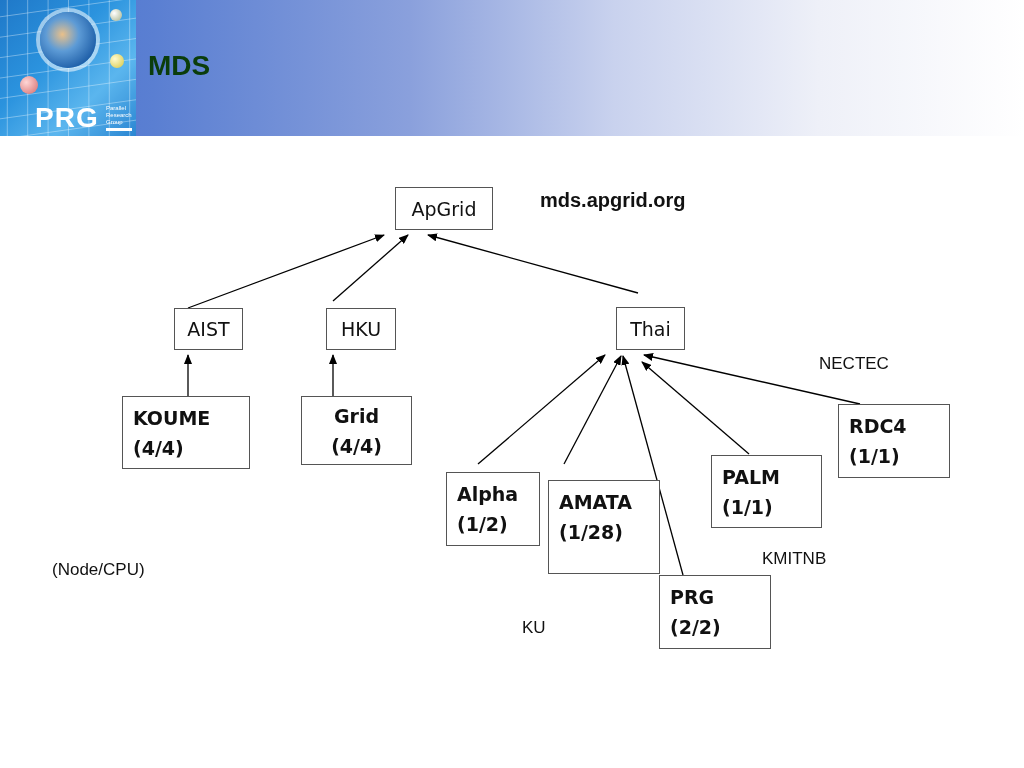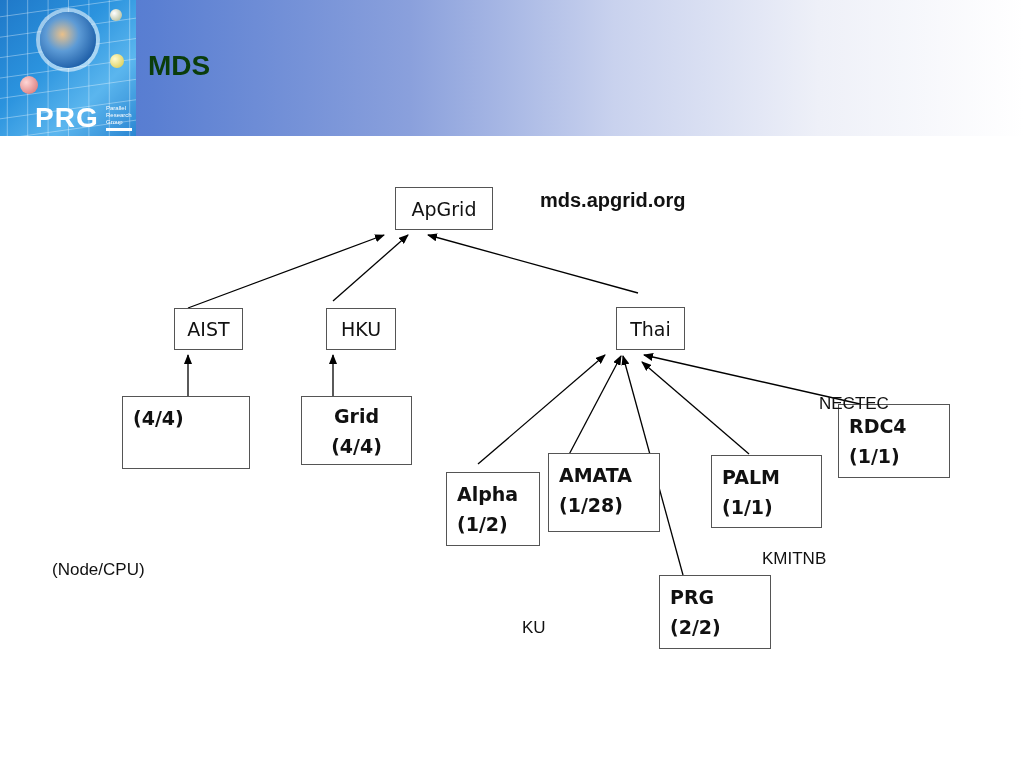--- a/index.html
+++ b/index.html
@@ -83,44 +83,45 @@
   <span class="name" style="font-weight:normal;">AIST</span>
 </div>
 <div class="box single" style="left:298px; top:308px; width:70px; height:42px;">
   <span class="name" style="font-weight:normal;">HKU</span>
 </div>
 <div class="box single" style="left:588px; top:307px; width:69px; height:43px;">
   <span class="name" style="font-weight:normal;">Thai</span>
 </div>
 
 <div class="box double" style="left:94px; top:396px; width:128px; height:73px;">
+  <span class="name">KOUME</span>
   <span class="count">(4/4)</span>
 </div>
 <div class="box center" style="left:273px; top:396px; width:111px; height:69px; line-height:30px;">
   <span class="name">Grid</span>
   <span class="count">(4/4)</span>
 </div>
 
 <div class="box double" style="left:418px; top:472px; width:94px; height:74px;">
   <span class="name">Alpha</span>
   <span class="count">(1/2)</span>
 </div>
-<div class="box double" style="left:520px; top:453px; width:112px; height:79px;">
+<div class="box double" style="left:520px; top:480px; width:112px; height:94px;">
   <span class="name">AMATA</span>
   <span class="count">(1/28)</span>
 </div>
 <div class="box double" style="left:683px; top:455px; width:111px; height:73px;">
   <span class="name">PALM</span>
   <span class="count">(1/1)</span>
 </div>
 <div class="box double" style="left:810px; top:404px; width:112px; height:74px;">
   <span class="name">RDC4</span>
   <span class="count">(1/1)</span>
 </div>
 <div class="box double" style="left:631px; top:575px; width:112px; height:74px;">
   <span class="name">PRG</span>
   <span class="count">(2/2)</span>
 </div>
 
-<div class="label" style="left:819px; top:354px;margin-top:40px;">NECTEC</div>
+<div class="label" style="left:819px; top:354px;">NECTEC</div>
 <div class="label" style="left:762px; top:549px;">KMITNB</div>
 <div class="label" style="left:522px; top:618px;">KU</div>
 <div class="label" style="left:52px; top:560px;">(Node/CPU)</div>
 
 </body></html>

